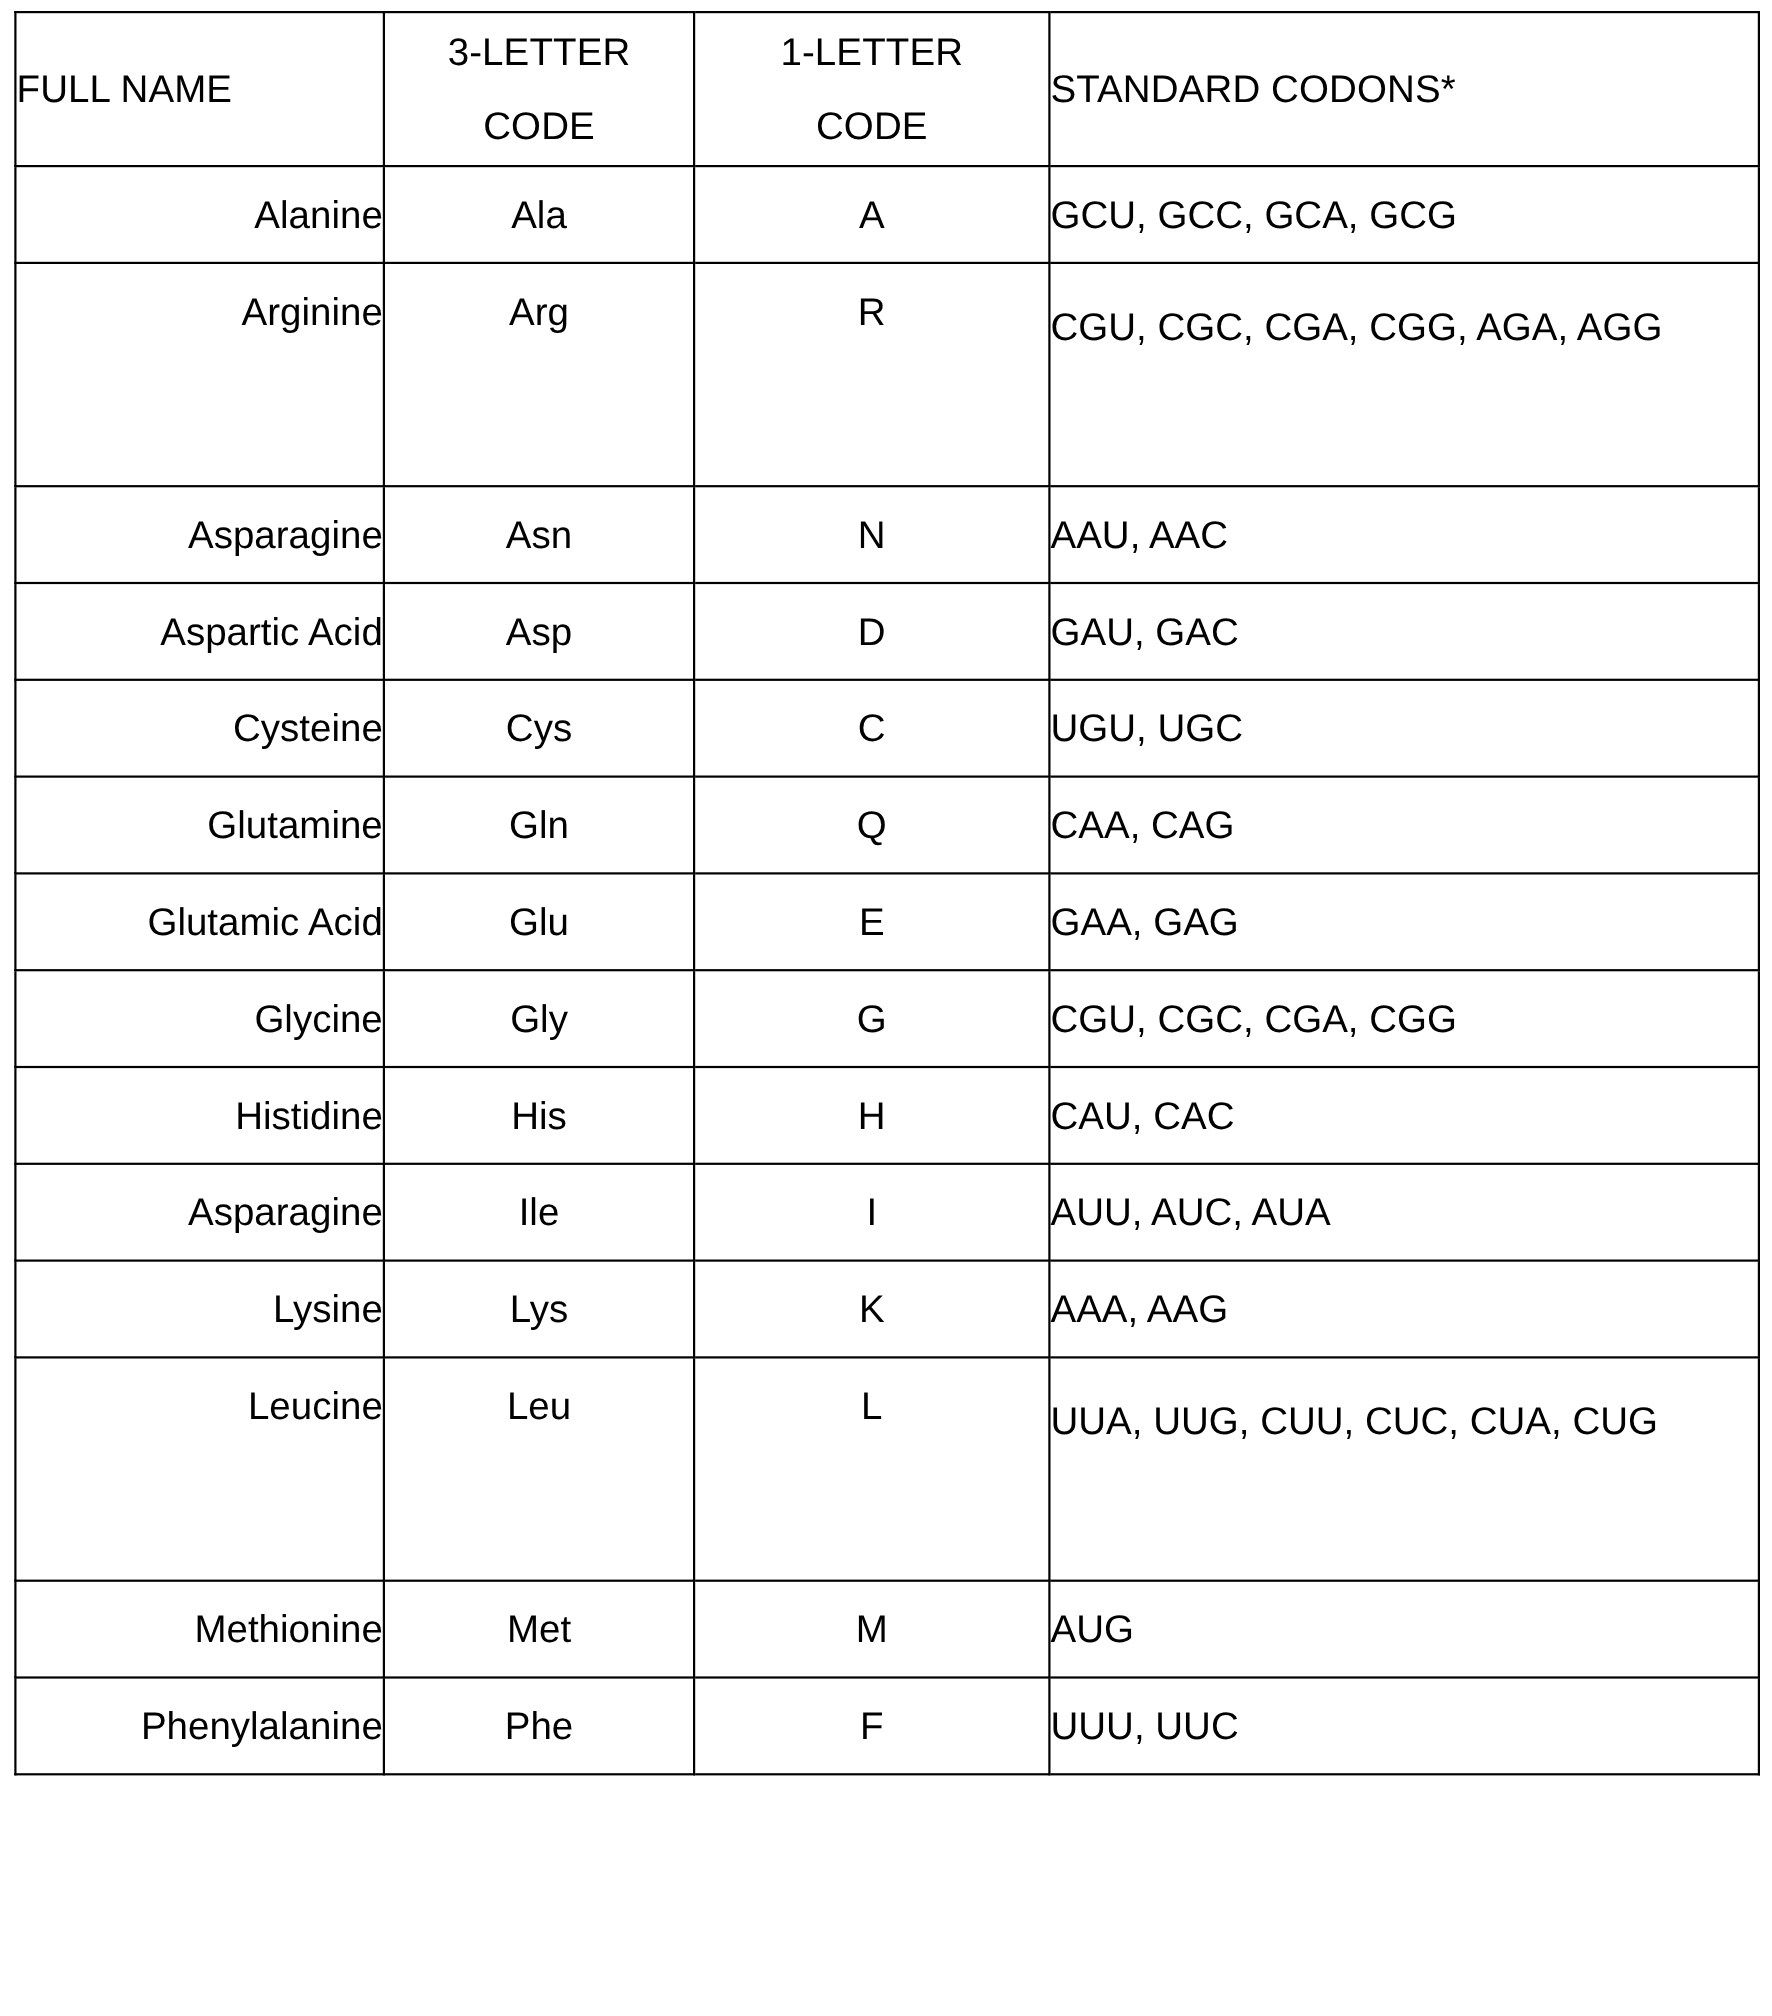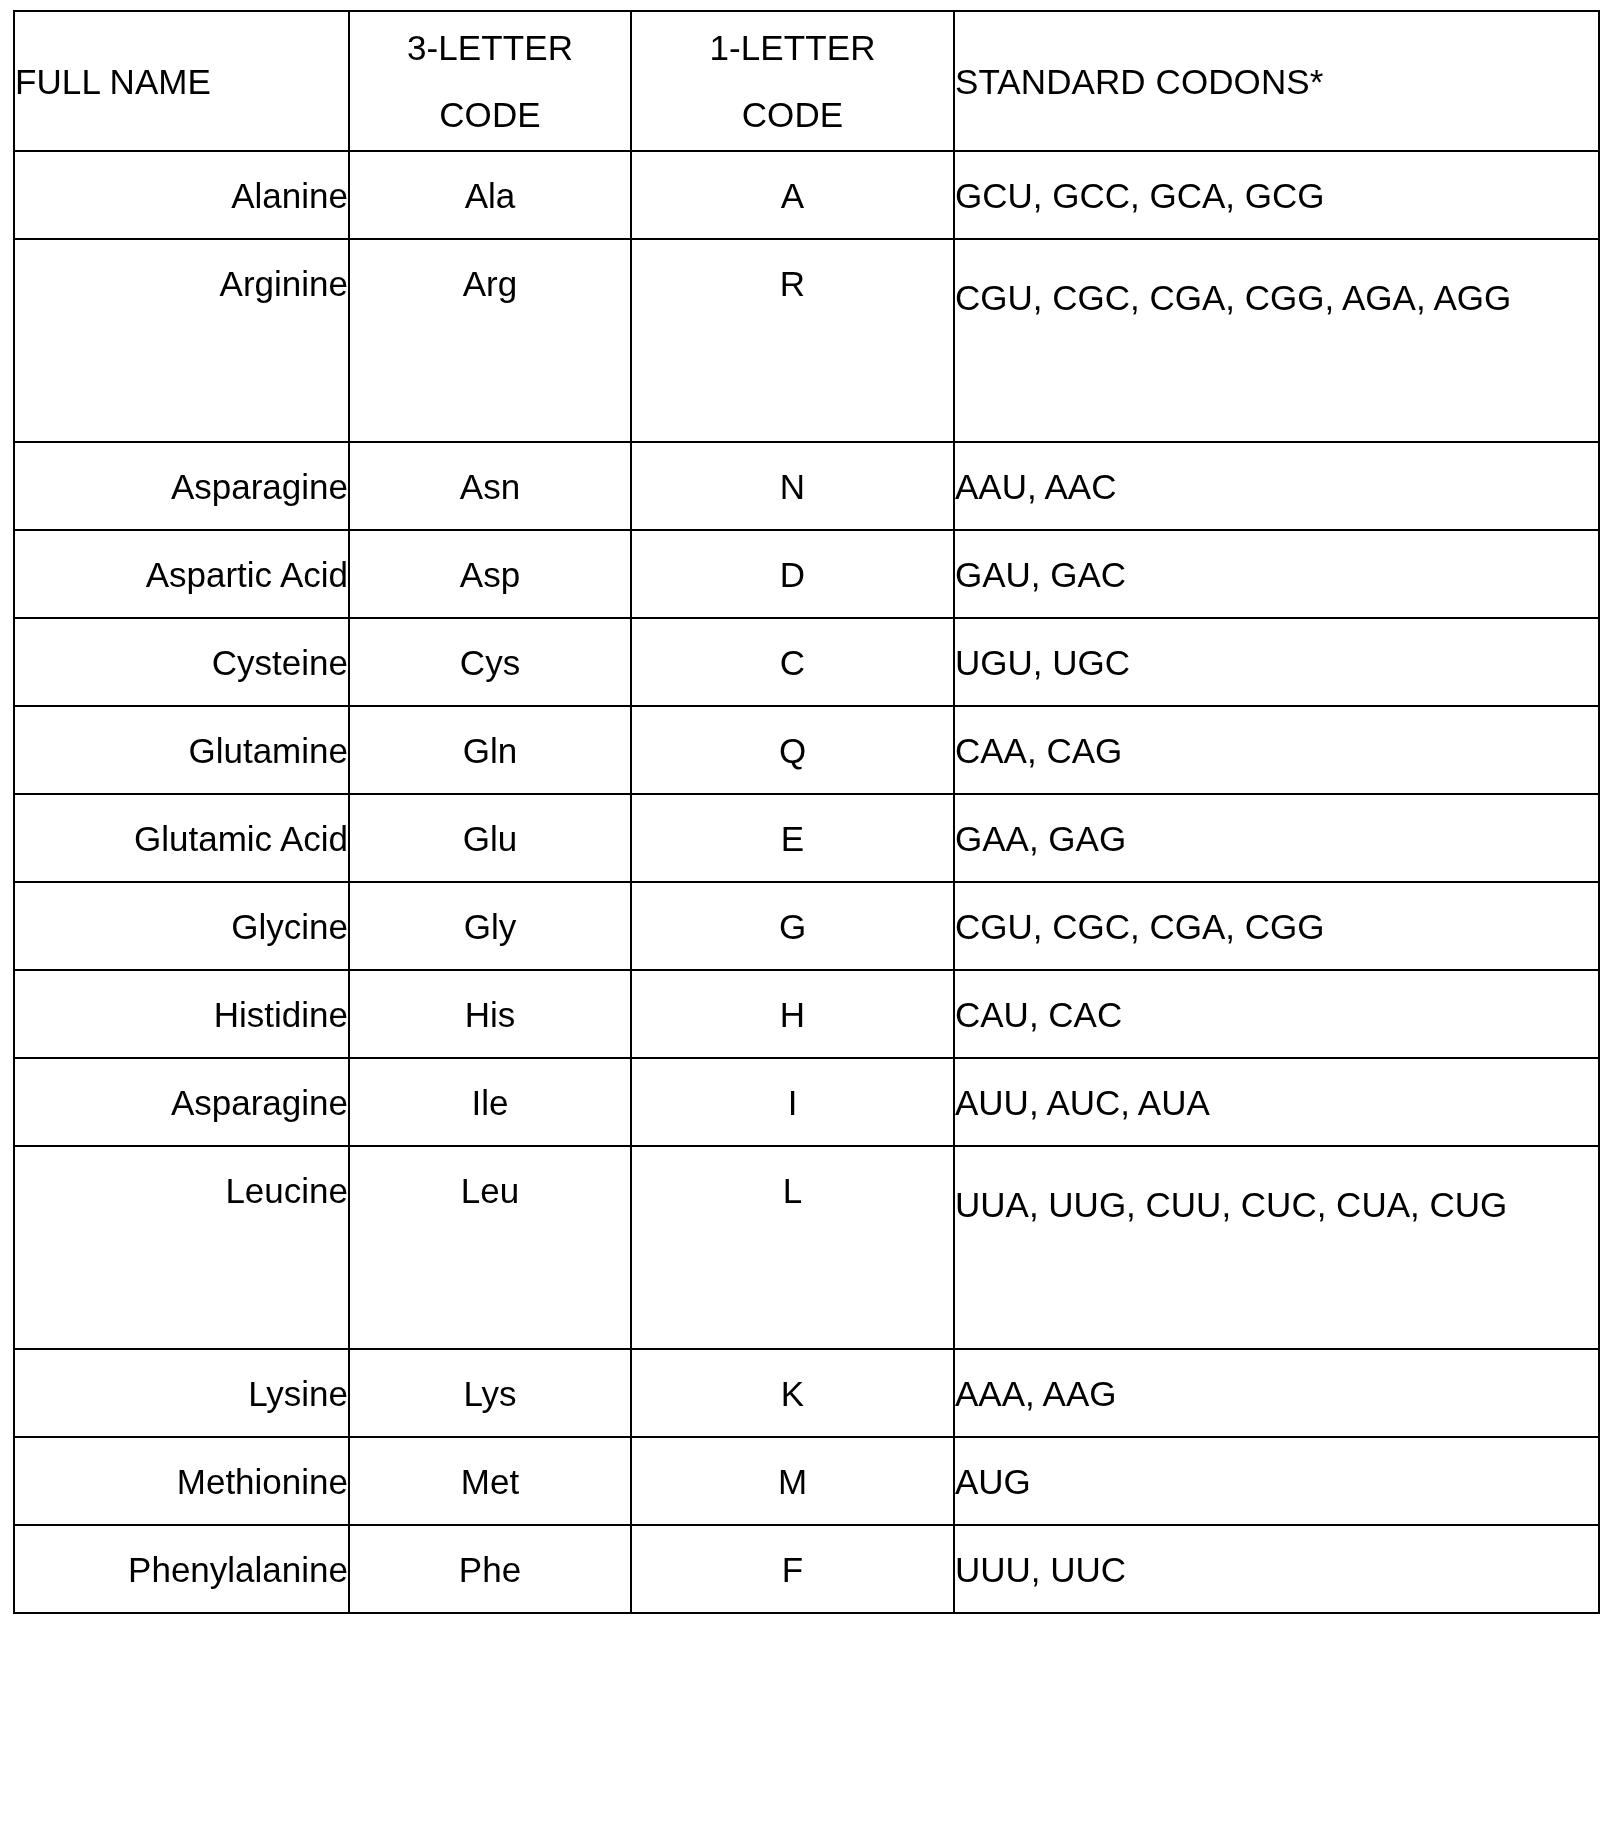--- a/index.html
+++ b/index.html
@@ -221,37 +221,37 @@
           </td>
         </tr>
         <tr class="data-row">
           <td class="cell-name">Asparagine</td>
           <td class="cell-three">Ile</td>
           <td class="cell-one">I</td>
           <td class="cell-codons">
             <span class="codon-text">AUU, AUC, AUA</span>
           </td>
         </tr>
+        <tr class="data-row">
+          <td class="cell-name">Lysine</td>
+          <td class="cell-three">Lys</td>
+          <td class="cell-one">K</td>
+          <td class="cell-codons">
+            <span class="codon-text">AAA, AAG</span>
+          </td>
+        </tr>
         <tr class="data-row tall">
           <td class="cell-name">Leucine</td>
           <td class="cell-three">Leu</td>
           <td class="cell-one">L</td>
           <td class="cell-codons justified">
             <span class="codon-text">UUA, UUG, CUU, CUC, CUA, CUG</span>
           </td>
         </tr>
         <tr class="data-row">
-          <td class="cell-name">Lysine</td>
-          <td class="cell-three">Lys</td>
-          <td class="cell-one">K</td>
-          <td class="cell-codons">
-            <span class="codon-text">AAA, AAG</span>
-          </td>
-        </tr>
-        <tr class="data-row">
           <td class="cell-name">Methionine</td>
           <td class="cell-three">Met</td>
           <td class="cell-one">M</td>
           <td class="cell-codons">
             <span class="codon-text">AUG</span>
           </td>
         </tr>
         <tr class="data-row">
           <td class="cell-name">Phenylalanine</td>
           <td class="cell-three">Phe</td>

